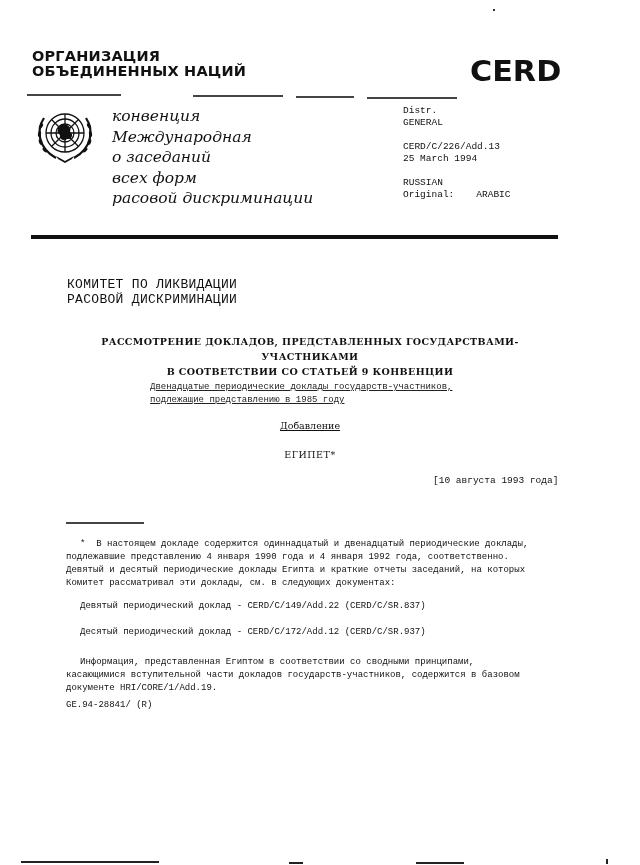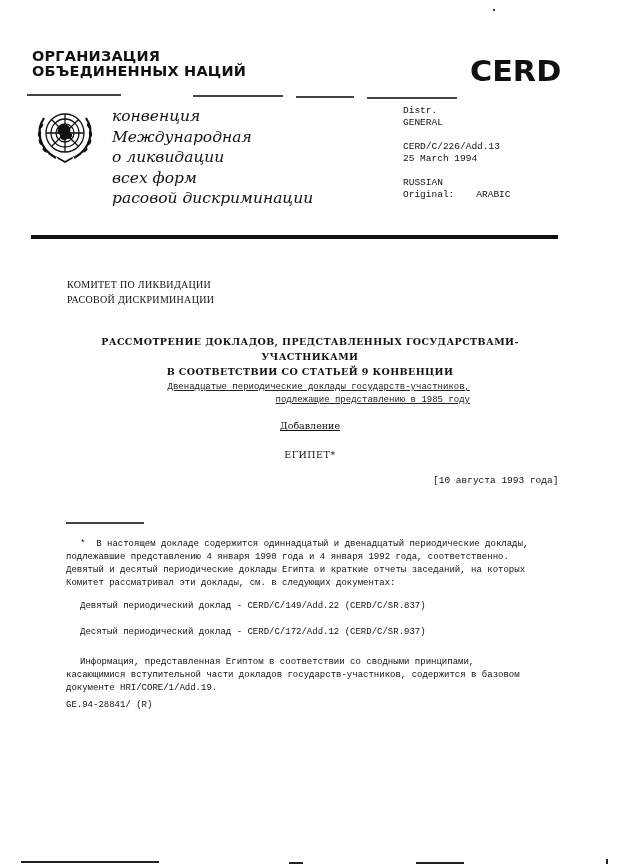--- a/index.html
+++ b/index.html
@@ -69,42 +69,42 @@
       font-size: 9.5px;
       line-height: 12px;
       color: #111;
     }
     .meta div { white-space: nowrap; }
     .meta .gap { height: 12px; }
     .meta .orig-lang { margin-left: 22px; }
 
     .committee {
       left: 67px; top: 277px;
-      font-family: Liberation Serif, serif;
-      font-size: 10px;
+      font-family: Liberation Mono, monospace;
+      font-size: 13px;
       line-height: 15px;
       letter-spacing: 0.3px;
       color: #111;
     }
     .committee div { white-space: nowrap; }
 
     .main-heading {
       left: 60px; top: 334px; width: 500px;
       text-align: center;
       font-family: "DejaVu Serif", serif;
       font-weight: bold;
       font-size: 9.5px;
       line-height: 15px;
       letter-spacing: 0.4px;
       color: #111;
     }
 
     .subheading {
       left: 150px; top: 381px; width: 320px;
-      text-align: right;
+      text-align: left;
       font-family: "Liberation Mono", monospace;
       font-size: 9px;
       line-height: 13px;
       text-decoration: underline;
       color: #222;
     }
 
     .addendum {
       left: 150px; top: 420px; width: 320px;
       text-align: center;
@@ -221,21 +221,21 @@
 
     <g fill="#111">
       <path d="M27 21 C33 19, 38 23, 36 28 C40 30, 38 36, 33 35 C30 38, 25 35, 26 31 C22 28, 23 23, 27 21 Z"></path>
     </g>
   </svg>
 </div>
 
 <div class="abs convention-title">
   <div>конвенция</div>
   <div>Международная</div>
-  <div>о ликвидации</div>
+  <div>о заседаний</div>
   <div>всех форм</div>
   <div>расовой дискриминации</div>
 </div>
 
 <div class="abs meta">
   <div>Distr.</div>
   <div>GENERAL</div>
   <div class="gap"></div>
   <div>CERD/C/226/Add.13</div>
   <div>25 March 1994</div>

